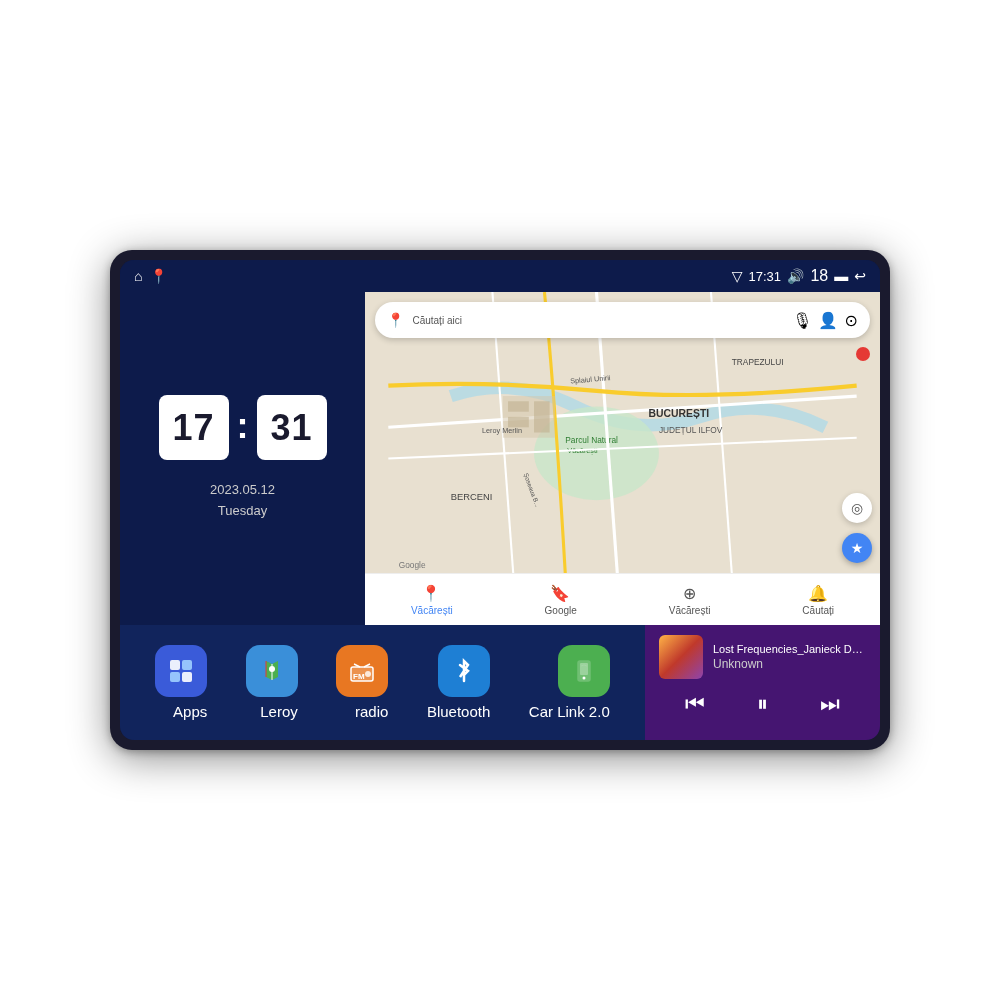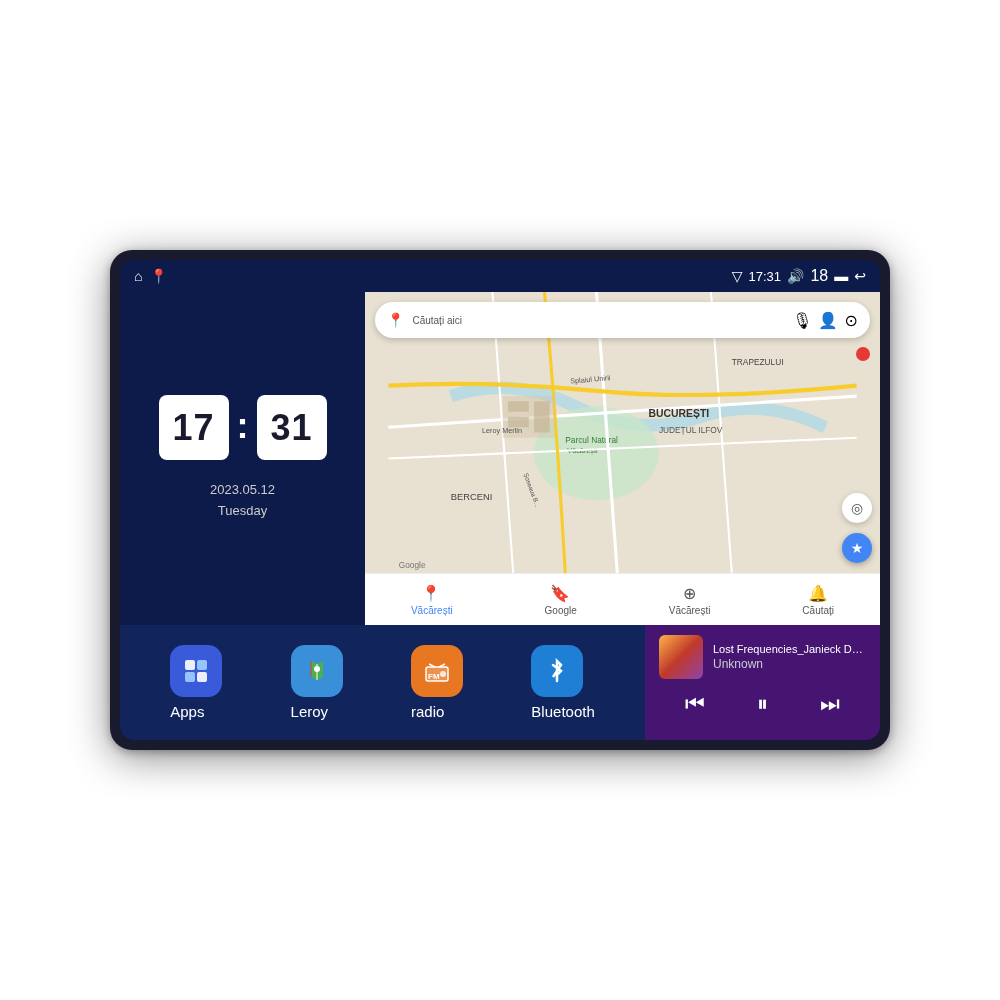--- a/index.html
+++ b/index.html
@@ -224,21 +224,21 @@
       background: rgba(20, 40, 100, 0.7);
       display: flex;
       align-items: center;
       justify-content: space-around;
       padding: 10px 16px;
     }
 
     .app-item {
       display: flex;
       flex-direction: column;
-      align-items: flex-start;
+      align-items: flex-end;
       gap: 6px;
       cursor: pointer;
     }
 
     .app-icon {
       width: 52px;
       height: 52px;
       border-radius: 14px;
       display: flex;
       align-items: center;
@@ -526,20 +526,31 @@
 
           <div class="app-item">
             <div class="app-icon" style="background:#1e7fd4;">
               <svg width="28" height="28" viewBox="0 0 28 28" xmlns="http://www.w3.org/2000/svg">
                 <path d="M10 8 L18 14 L14 18 L14 4 L18 8 L10 20 L14 14 L14 24" stroke="white" stroke-width="2.5" fill="none" stroke-linecap="round"></path>
               </svg>
             </div>
             <span class="app-label">Bluetooth</span>
           </div>
 
+          <div class="app-item">
+            <div class="app-icon" style="background:#4caf50;">
+              <svg width="28" height="28" viewBox="0 0 28 28" xmlns="http://www.w3.org/2000/svg">
+                <rect x="8" y="4" width="12" height="20" rx="2" fill="white" opacity="0.2" stroke="white" stroke-width="1.5"></rect>
+                <rect x="10" y="6" width="8" height="12" rx="1" fill="white" opacity="0.3"></rect>
+                <circle cx="14" cy="21" r="1.5" fill="white"></circle>
+                <path d="M11 9 Q14 7 17 9" stroke="#a5d6a7" stroke-width="1" fill="none"></path>
+              </svg>
+            </div>
+            <span class="app-label">Car Link 2.0</span>
+          </div>
         </div>
 
         <div class="music-panel">
           <div class="music-info">
             <div class="music-thumb">
               <div class="music-thumb-img"></div>
             </div>
             <div class="music-text">
               <div class="music-title">Lost Frequencies_Janieck Devy-...</div>
               <div class="music-artist">Unknown</div>

